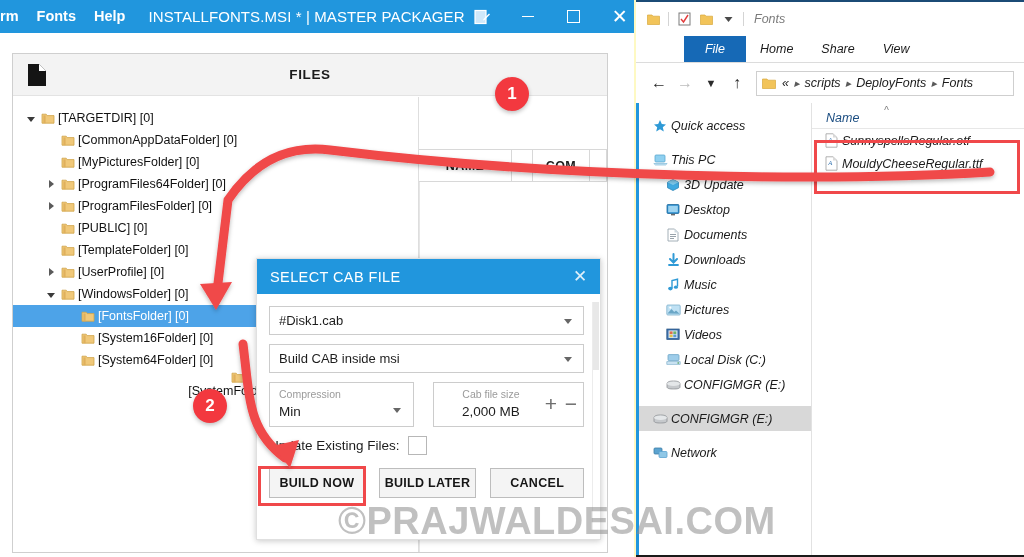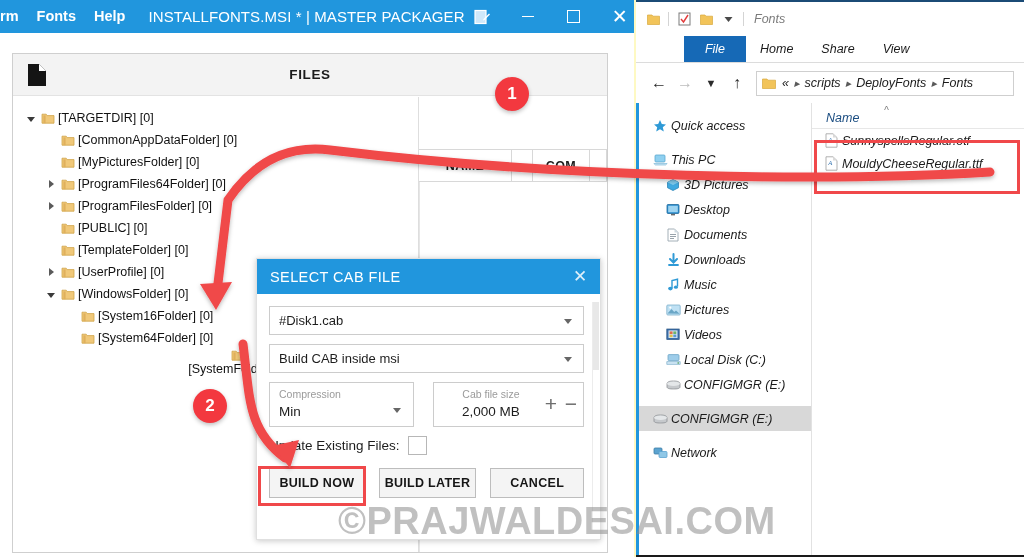--- a/index.html
+++ b/index.html
@@ -412,20 +412,30 @@
               <span class="twist">
                 <span class="tri-open"></span>
               </span>
               <span class="tfolder">
                 <svg width="14" height="13" viewBox="0 0 14 13">
                   <path d="M1 2.2 H5.2 L6.2 3.6 H13 V11.2 H1 Z" fill="#f0c879" stroke="#cfa44a" stroke-width=".8"></path>
                   <path d="M2.4 3.4 H4.6 V11.2 H2.4 Z" fill="#e0b05c"></path>
                 </svg>
               </span>
               <span class="tlabel">[WindowsFolder] [0]</span>
+            </div>
+            <div class="tnode sel" style="padding-left: 50px;">
+              <span class="twist"></span>
+              <span class="tfolder">
+                <svg width="14" height="13" viewBox="0 0 14 13">
+                  <path d="M1 2.2 H5.2 L6.2 3.6 H13 V11.2 H1 Z" fill="#f0c879" stroke="#cfa44a" stroke-width=".8"></path>
+                  <path d="M2.4 3.4 H4.6 V11.2 H2.4 Z" fill="#e0b05c"></path>
+                </svg>
+              </span>
+              <span class="tlabel">[FontsFolder] [0]</span>
             </div>
             <div class="tnode" style="padding-left: 50px;">
               <span class="twist"></span>
               <span class="tfolder">
                 <svg width="14" height="13" viewBox="0 0 14 13">
                   <path d="M1 2.2 H5.2 L6.2 3.6 H13 V11.2 H1 Z" fill="#f0c879" stroke="#cfa44a" stroke-width=".8"></path>
                   <path d="M2.4 3.4 H4.6 V11.2 H2.4 Z" fill="#e0b05c"></path>
                 </svg>
               </span>
               <span class="tlabel">[System16Folder] [0]</span>
@@ -591,21 +601,21 @@
             </span>
             <span>This PC</span>
           </div>
           <div class="navitem lvl1">
             <span class="nico">
               <svg width="14" height="14" viewBox="0 0 14 14">
                 <path d="M7 1.5 L12.5 4.3 V9.7 L7 12.5 L1.5 9.7 V4.3 Z" fill="#3fa9e0" stroke="#2d86b8" stroke-width=".8"></path>
                 <path d="M7 1.5 L12.5 4.3 L7 7 L1.5 4.3 Z" fill="#7fcbee"></path>
               </svg>
             </span>
-            <span>3D Pictures</span>
+            <span>3D Update</span>
           </div>
           <div class="navitem lvl1">
             <span class="nico">
               <svg width="14" height="13" viewBox="0 0 14 13">
                 <rect x="1" y="1.5" width="12" height="9" rx="1" fill="#2e8fd0" stroke="#1f6a9c" stroke-width=".8"></rect>
                 <rect x="2.2" y="2.8" width="9.6" height="6.4" fill="#9ed4f1"></rect>
                 <rect x="5" y="11" width="4" height="1.4" fill="#6b6b6b"></rect>
               </svg>
             </span>
             <span>Desktop</span>

